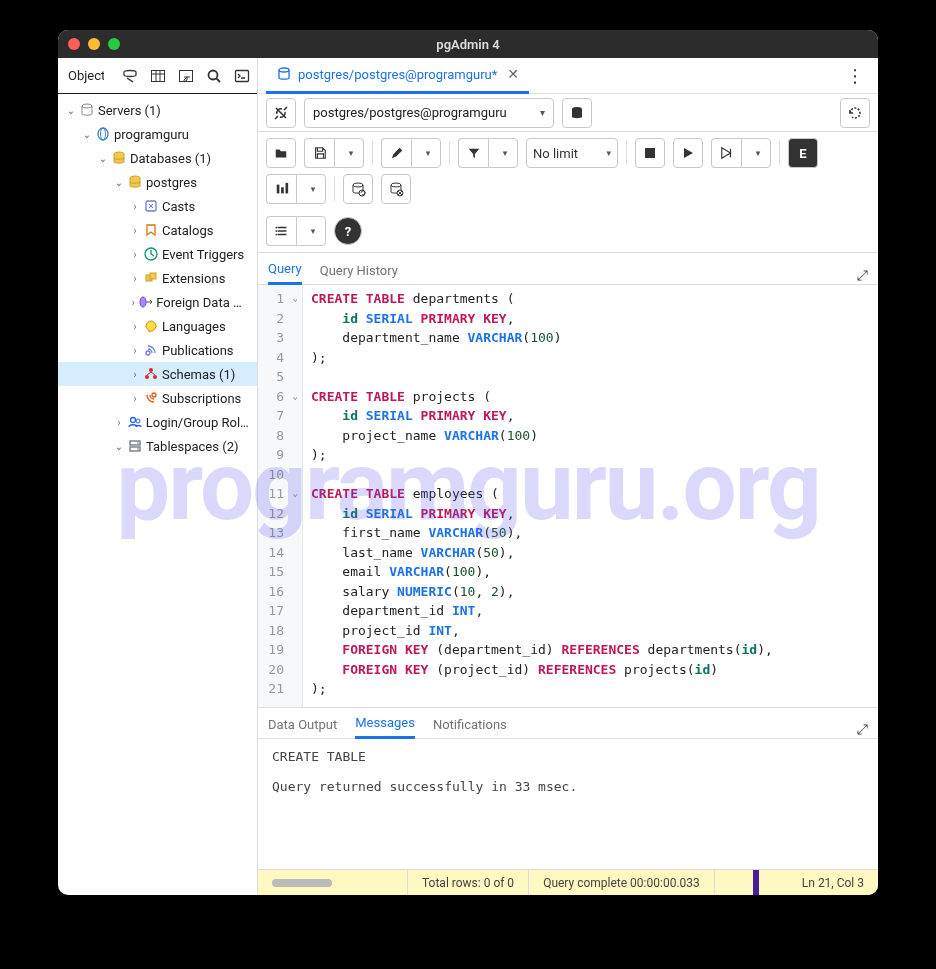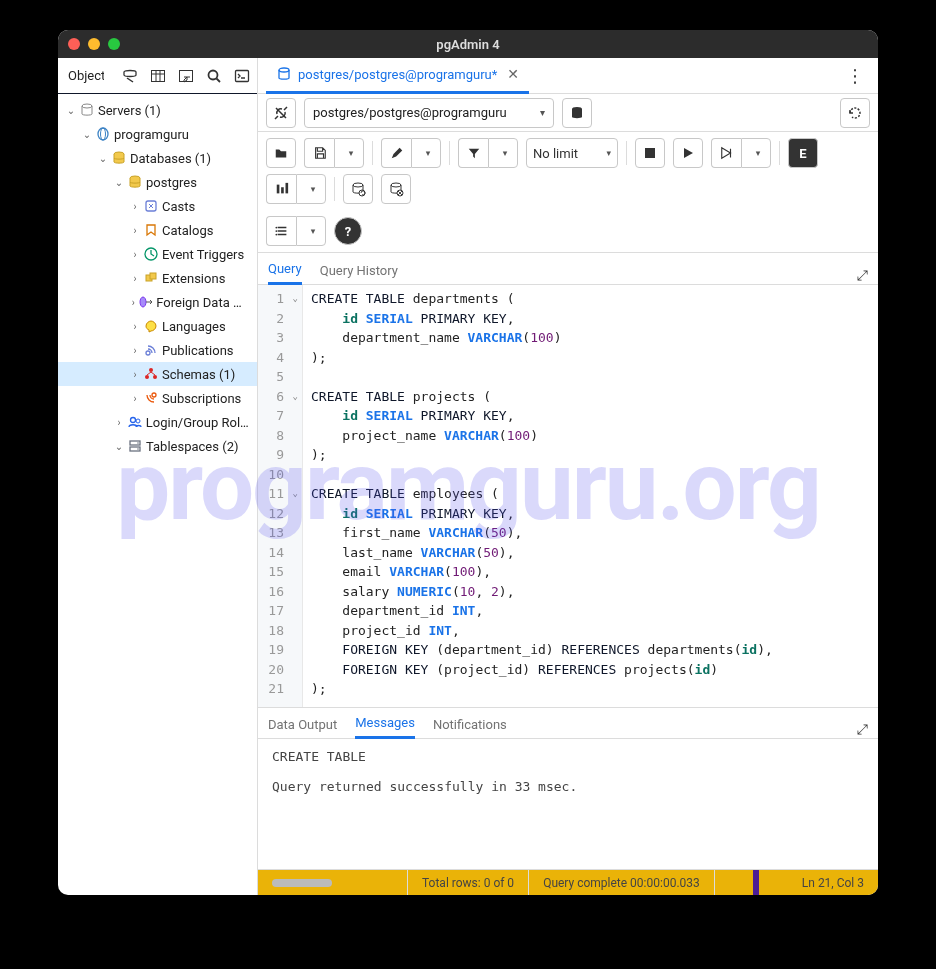--- a/index.html
+++ b/index.html
@@ -45,27 +45,27 @@
   .q-tab { padding:6px 0; font-size:13px; color:#737373; }
   .q-tab.active { color:#1a73e8; border-bottom:3px solid #1a73e8; margin-bottom:-1px; }
   .expand  { margin-left:auto; font-size:14px; color:#333; }
   .editor { flex:1; display:flex; font-family: Menlo, Consolas, monospace; font-size:13px; line-height:19.5px; background:#fff; min-height:0; overflow:hidden; }
   .gutter { background:#f6f8fa; border-right:1px solid #e8e8e8; text-align:right; color:#999; padding:4px 4px 4px 8px; user-select:none; }
   .gut-row { height:19.5px; display:flex; justify-content:flex-end; align-items:center; gap:4px; }
   .gut-num { width:18px; }
   .fold { width:10px; font-size:9px; color:#777; }
   .code { flex:1; padding:4px 8px; white-space:pre; overflow:auto; }
   .code-line { height:19.5px; }
-  .kw { color:#0f172a; font-weight:400; }
+  .kw { color:#be185d; font-weight:700; }
   .kw2 { color:#1a73e8; font-weight:600; }
-  .num { color:#701a75; }
+  .num { color:#14532d; }
   .id-col { color:#0b7261; font-weight:600; }
   .output-tabs { height:32px; border-top:1px solid #dcdcdc; border-bottom:1px solid #dcdcdc; display:flex; align-items:flex-end; padding:0 10px; gap:18px; }
   .output-body { height:130px; padding:10px 14px; font-family: Menlo, Consolas, monospace; font-size:13px; color:#444; white-space:pre-wrap; }
-  .statusbar { height:26px; border-top:1px solid #dcdcdc; background:#eab308; display:flex; align-items:center; font-size:12px; color:#444; }
+  .statusbar { height:26px; border-top:1px solid #dcdcdc; background:#fef9c3; display:flex; align-items:center; font-size:12px; color:#444; }
   .status-cell { padding:0 14px; border-right:1px solid #dcdcdc; height:100%; display:flex; align-items:center; }
   .status-cell:last-of-type { border-right:none; }
   .status-right { margin-left:auto; border-left:6px solid #4c1d95; border-right:none;padding-left:43px; }
   svg { display:block; }
 </style>
 </head>
 <body>
 
 <div class="watermark">programguru.org</div>
 

